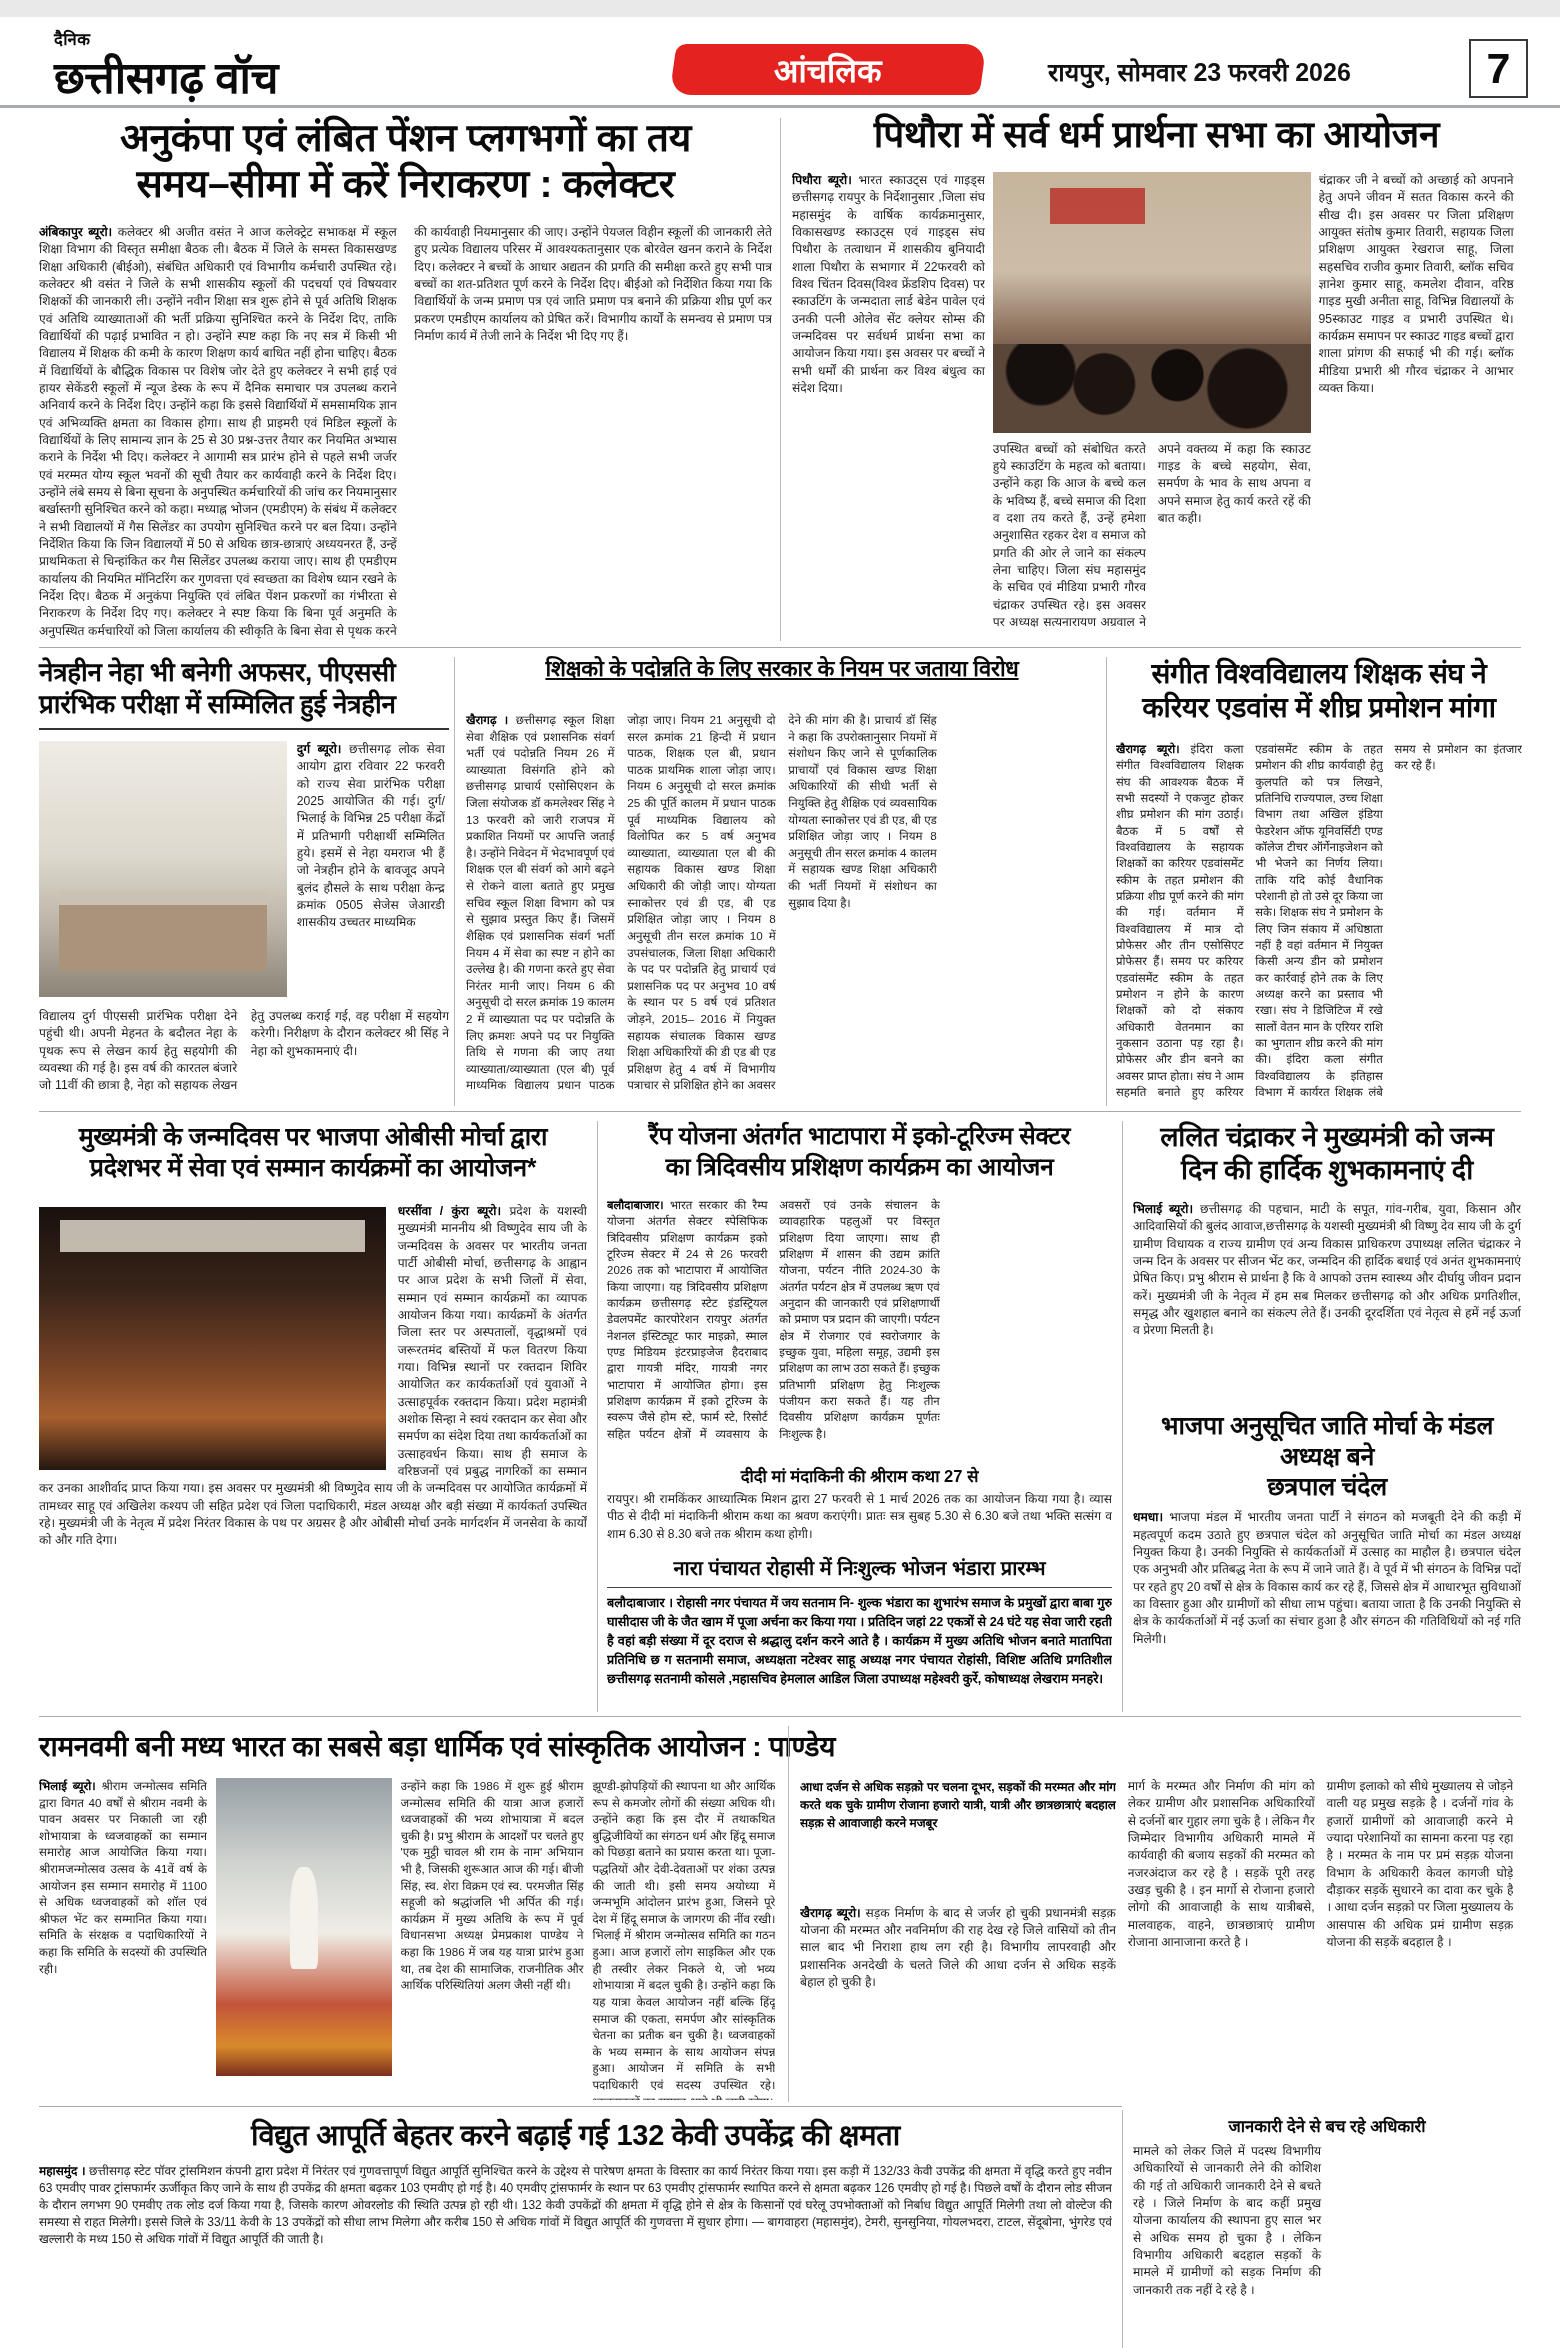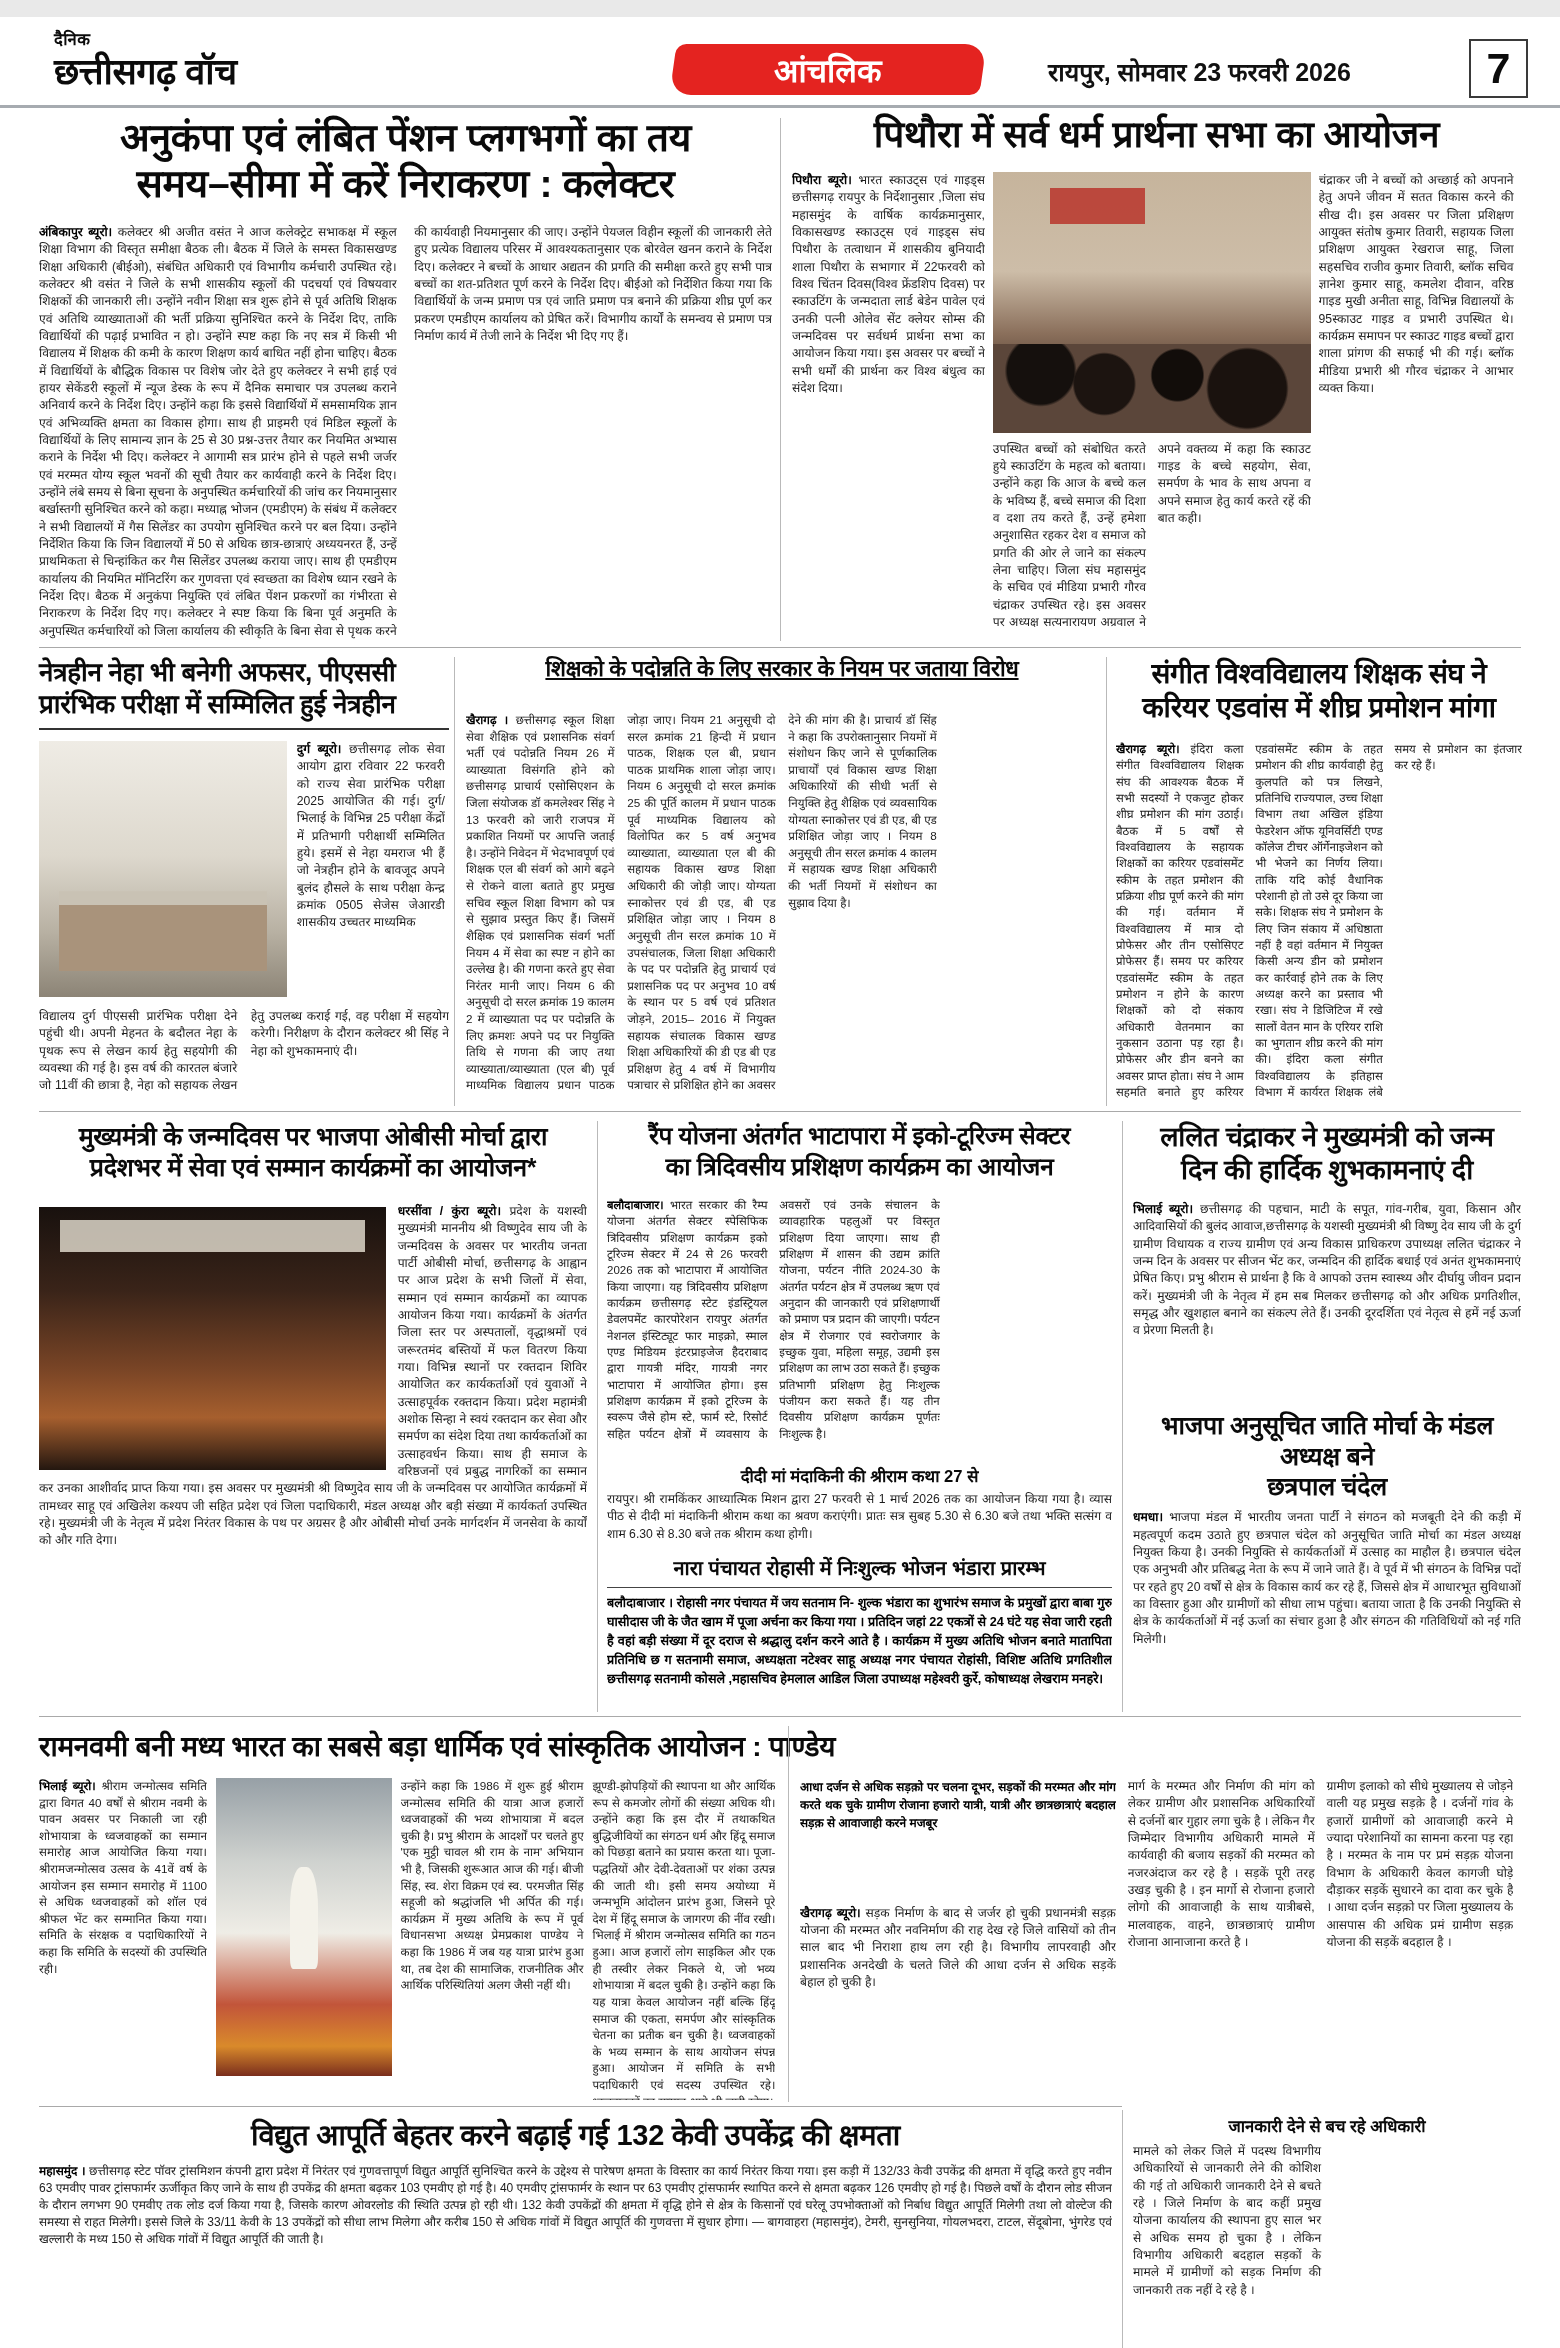--- a/index.html
+++ b/index.html
@@ -2,21 +2,21 @@
 <html lang="hi"><head>
 <meta charset="utf-8">
 <style>
   html,body{margin:0;padding:0;background:#e9e9e9;}
   .page{position:relative;width:1560px;height:2348px;background:#ffffff;margin:17px auto;
         font-family:"Liberation Sans","DejaVu Sans",sans-serif;color:#1b1b1b;overflow:hidden;}
   
   .header{position:absolute;left:0;top:0;width:1560px;height:88px;border-bottom:3.9px solid #a6abb0;}
   .masthead{position:absolute;left:54px;top:9.8px;color:#0b0b0b;}
   .masthead .small{display:block;font-size:16.6px;font-weight:800;letter-spacing:0.5px;}
-  .masthead .big{display:block;font-size:36px;font-weight:900;letter-spacing:-0.5px;margin-top:-3.9px;}
+  .masthead .big{display:block;font-size:44px;font-weight:900;letter-spacing:-0.5px;margin-top:-3.9px;}
   .section-badge{position:absolute;left:673px;top:27px;width:310px;height:51px;background:#e42320;
      transform:skewX(-8deg);border-radius:9.8px 21.5px 9.8px 21.5px;display:flex;align-items:center;justify-content:center;}
   .section-badge span{transform:skewX(8deg);color:#fff;font-size:32px;font-weight:900;}
   .dateline{position:absolute;left:1048px;top:37px;width:410px;font-size:25px;font-weight:700;color:#111;}
   .pagenum-box{position:absolute;left:1469px;top:21.5px;width:55px;height:55px;border:2px solid #3a3a3a;
      background:#fff;display:flex;align-items:center;justify-content:center;}
   .pagenum-box span{font-size:43px;font-weight:900;color:#0b0b0b;}
   
   .abs{position:absolute;}
   .hl{font-weight:900;color:#0a0a0a;white-space:pre-line;letter-spacing:-0.3px;}

